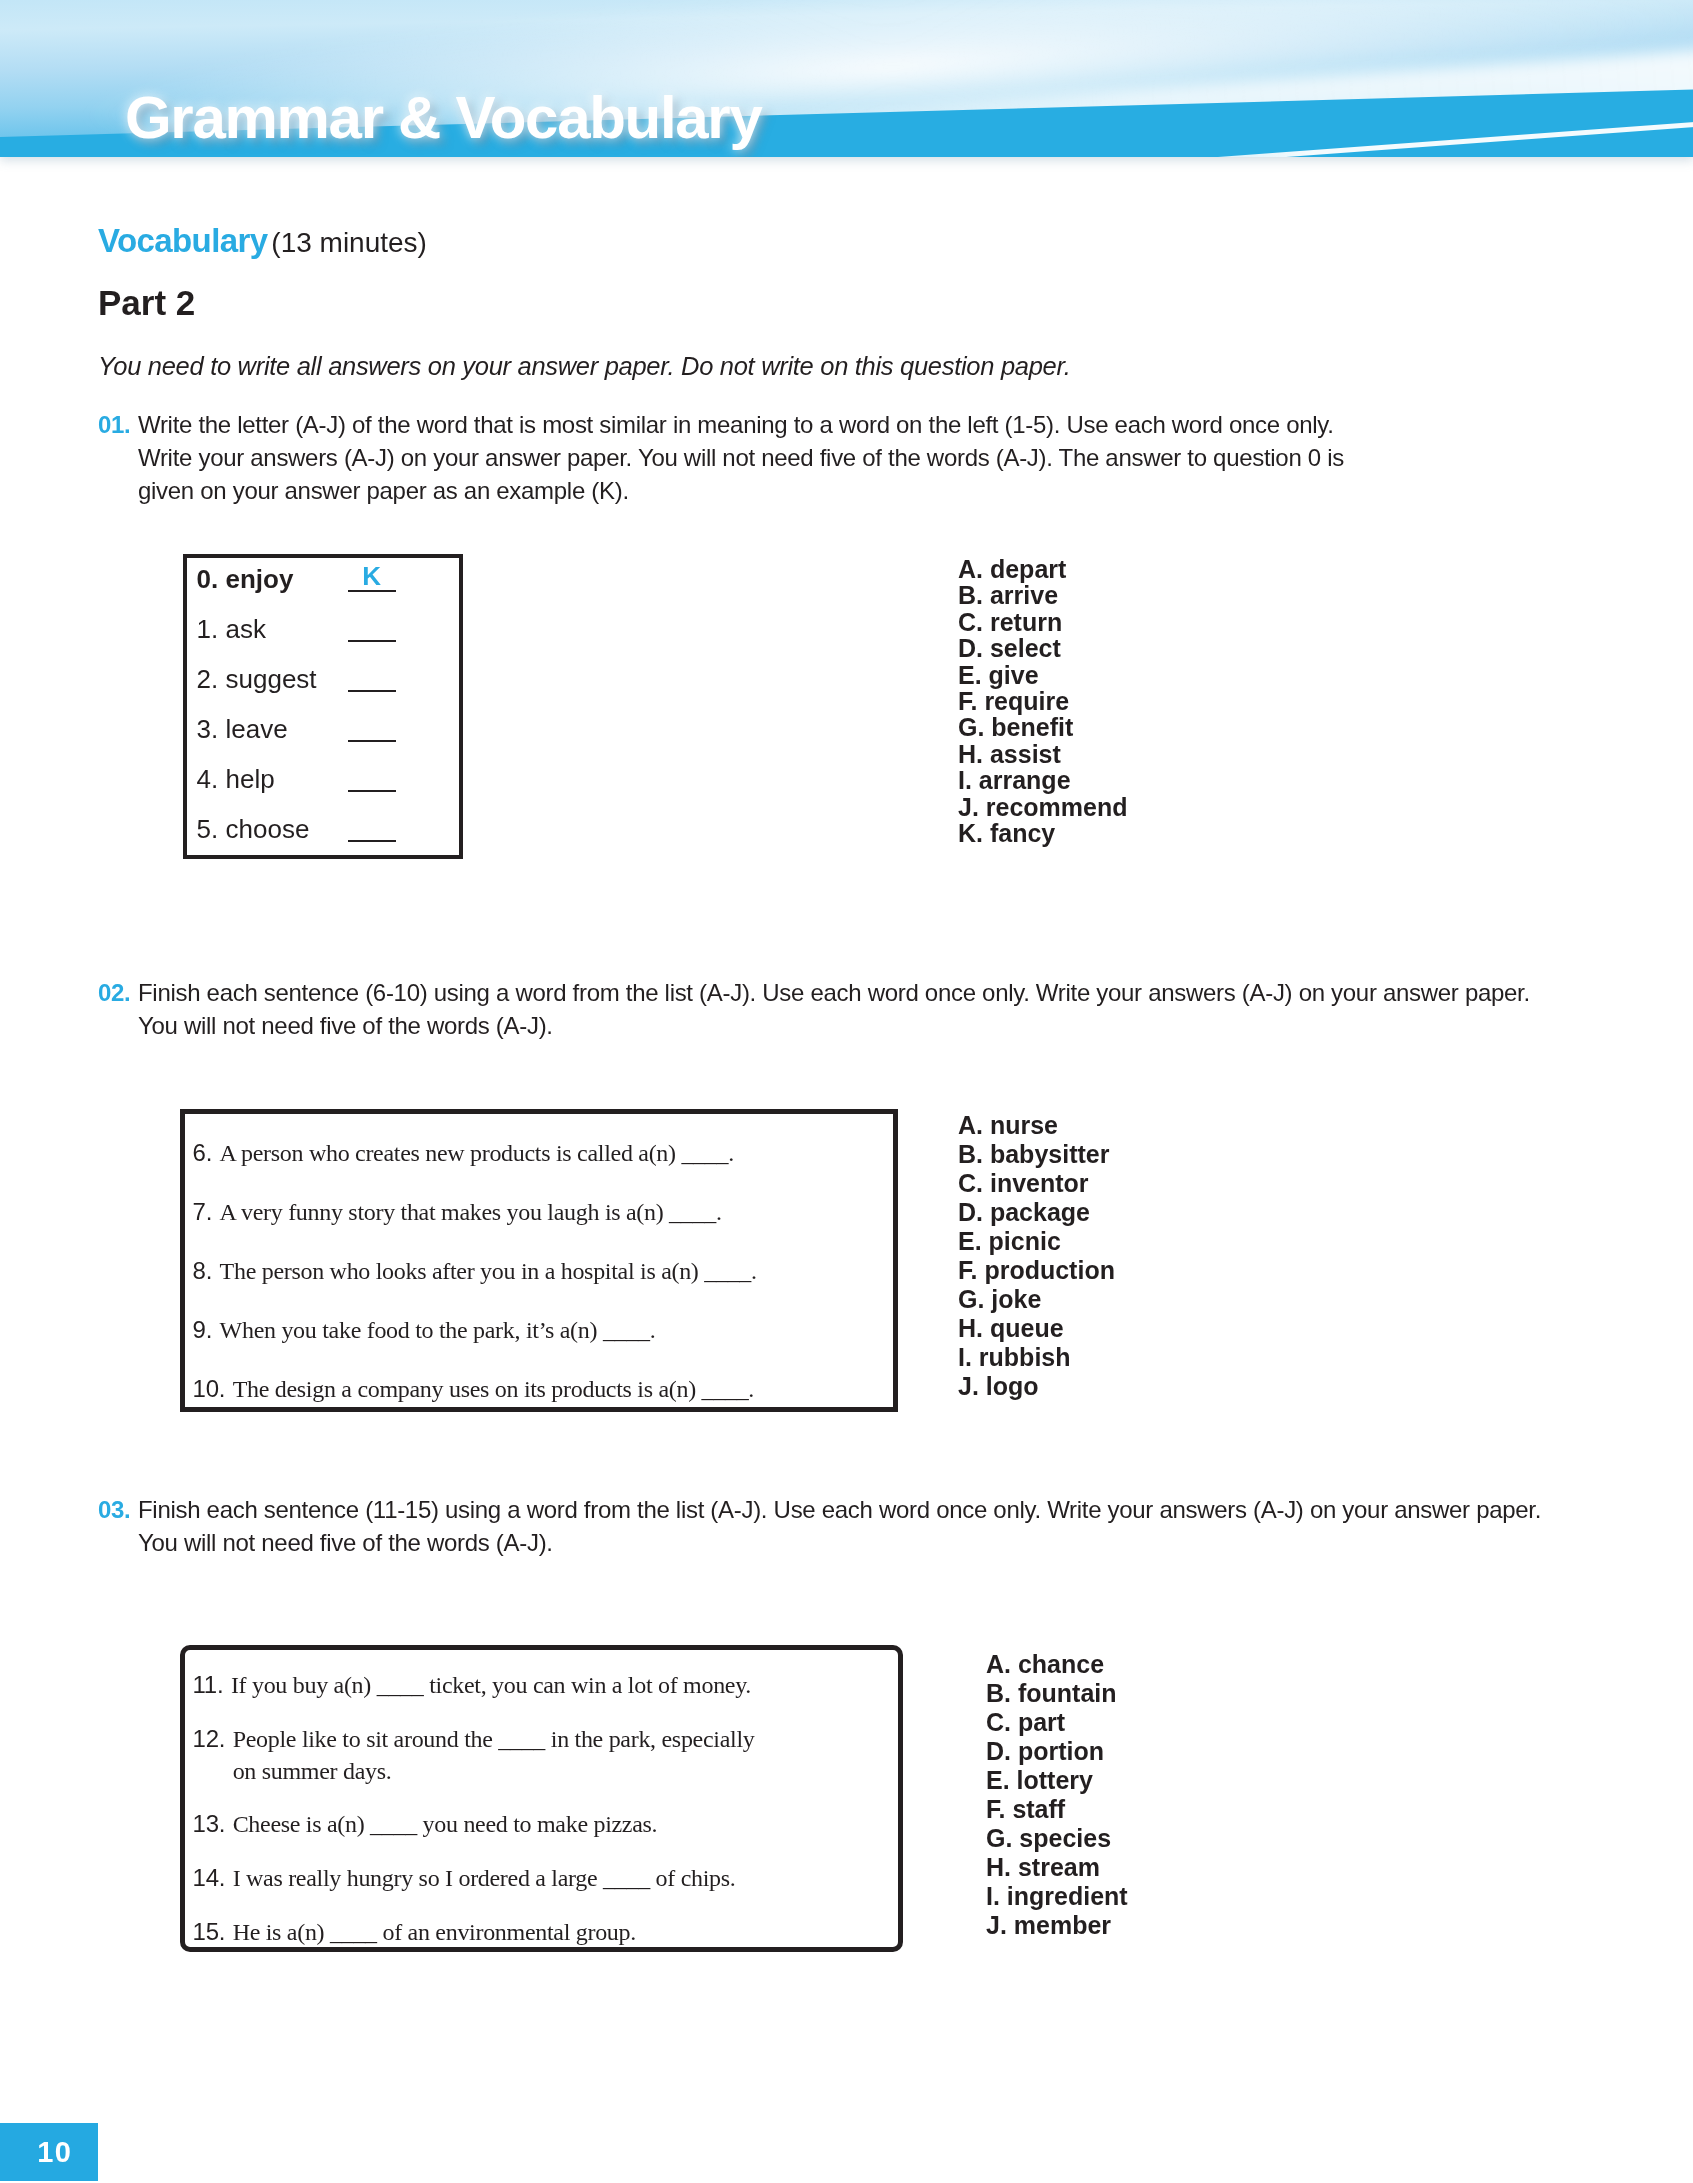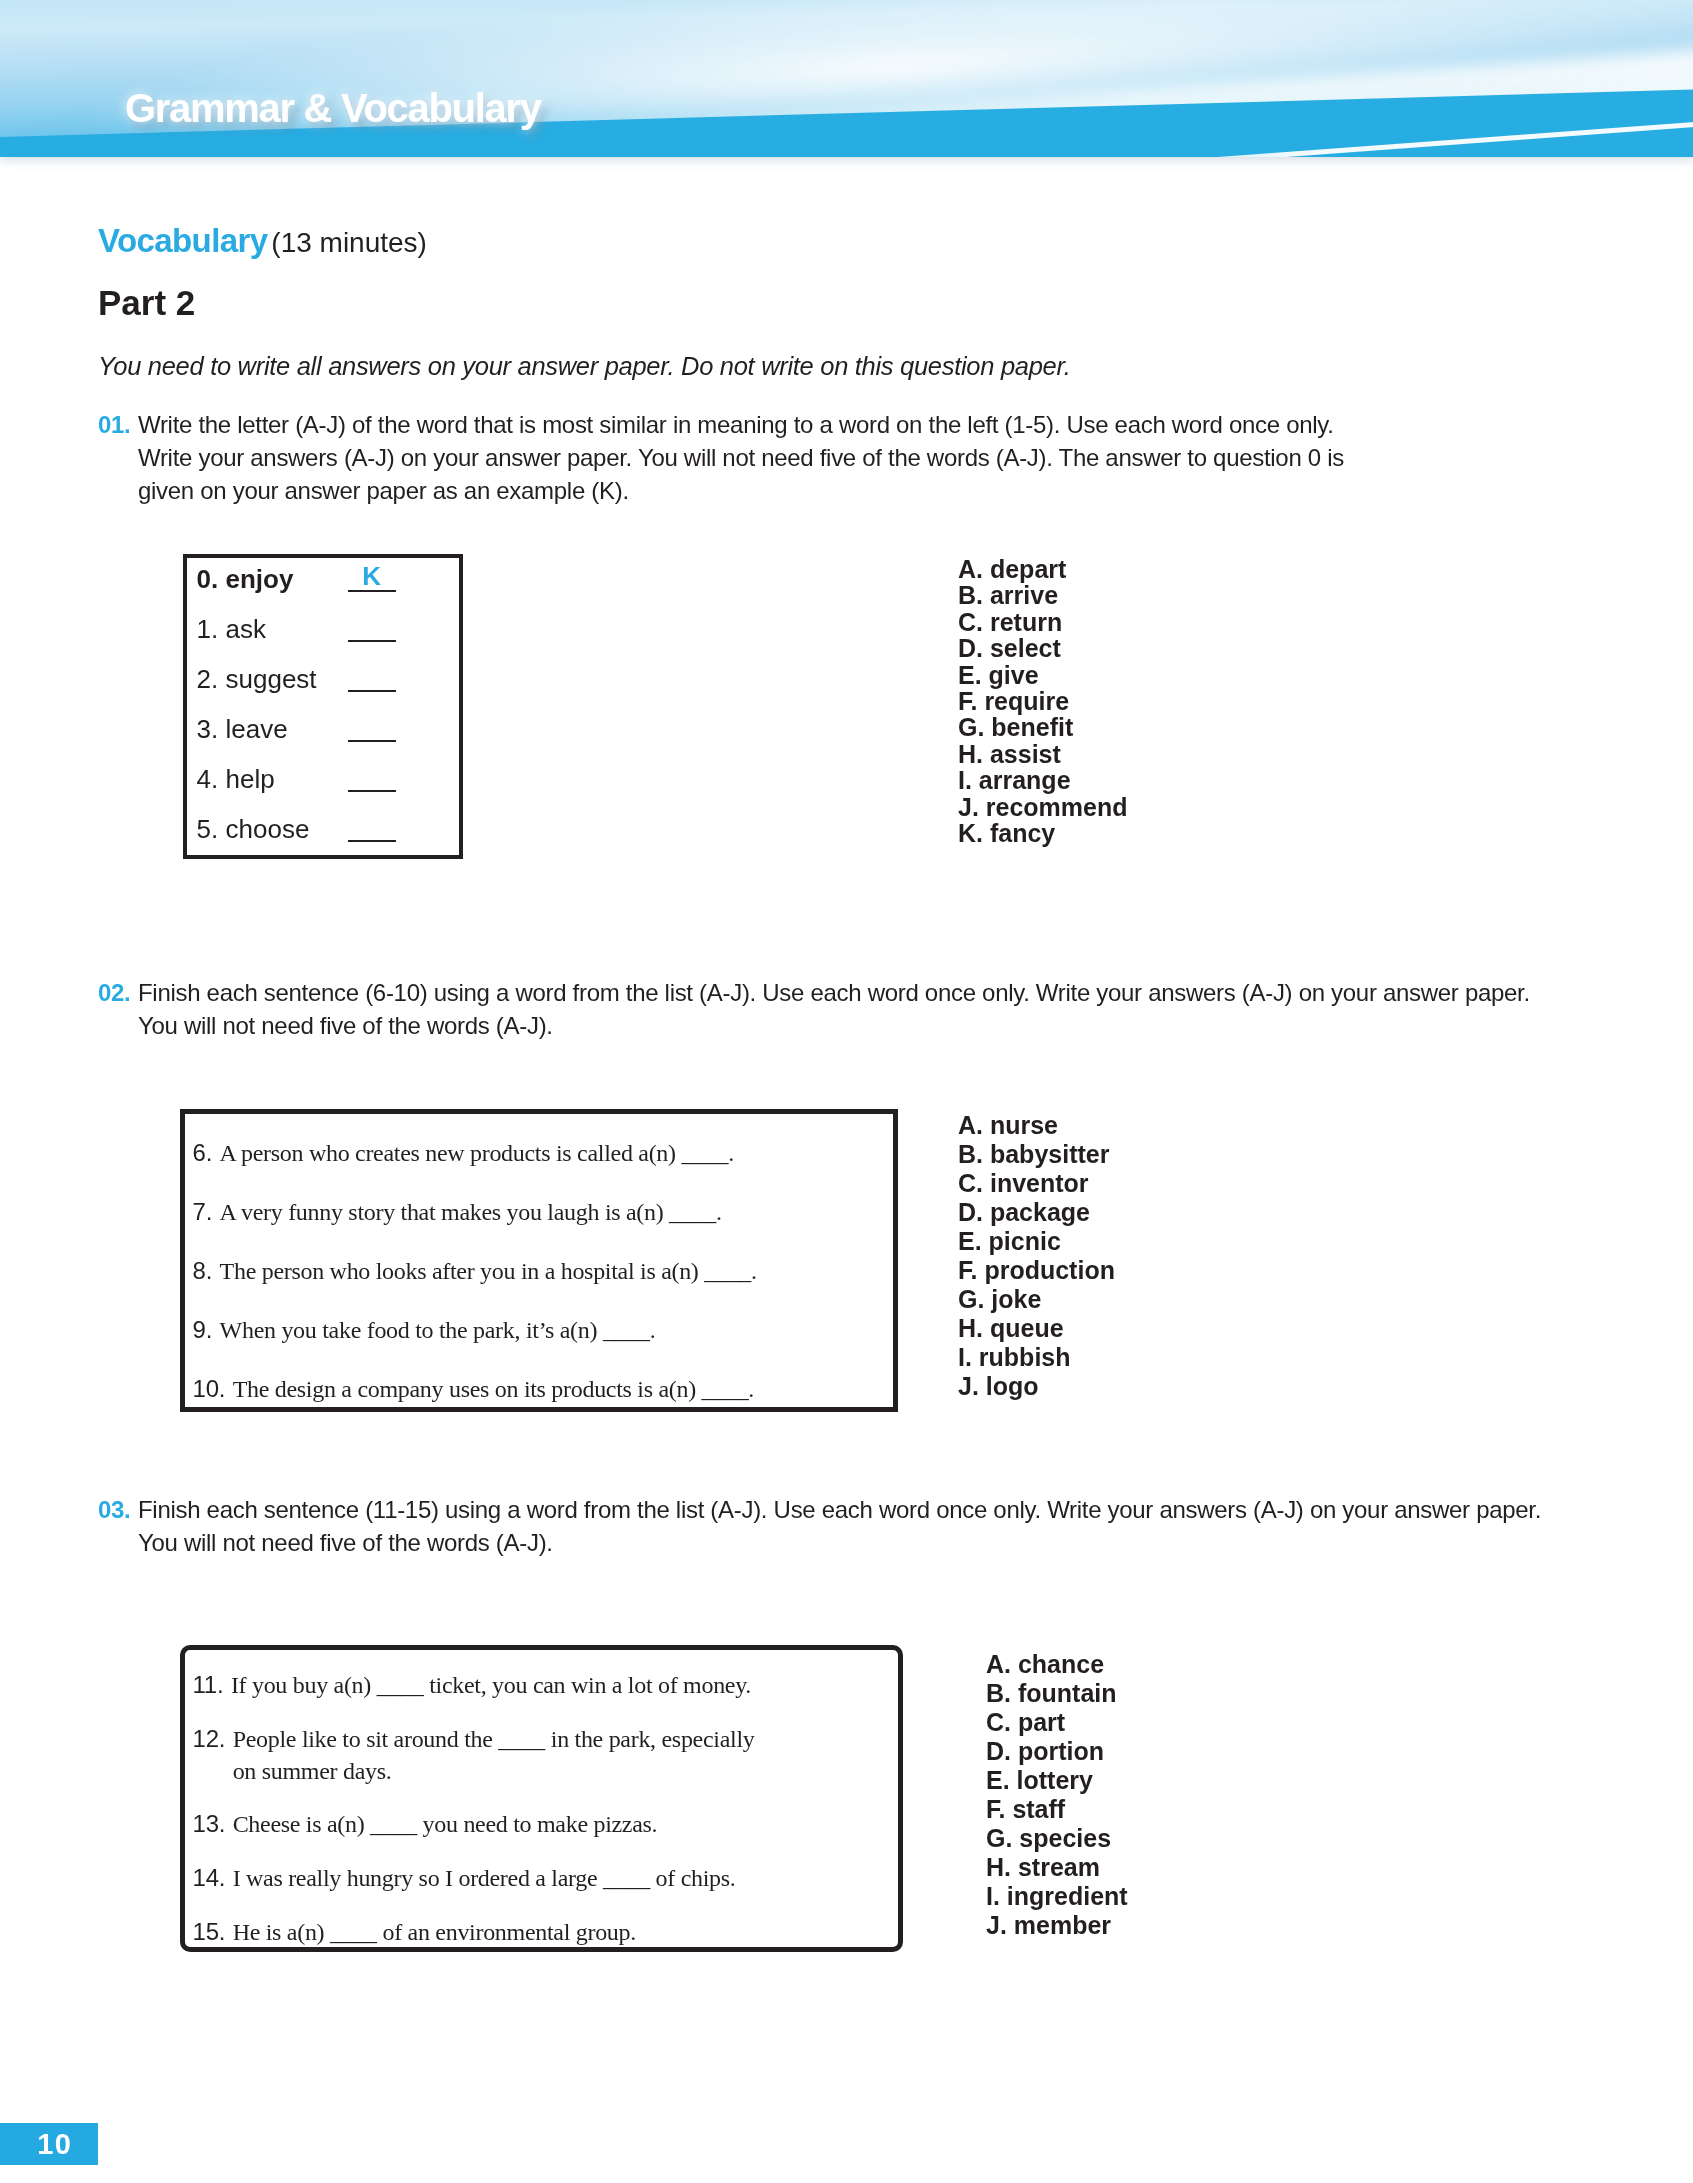--- a/index.html
+++ b/index.html
@@ -22,21 +22,21 @@
   .s2 { top:83px; left:382px; width:1657px; height:76px;
         background: linear-gradient(90deg, rgba(255,255,255,0) 0%, rgba(255,255,255,0.75) 45%, rgba(255,255,255,0.95) 100%);
         transform:rotate(-4deg); border-radius:38px; filter:blur(7.6px); }
   .s3 { bottom:-70px; left:-127px; width:2039px; height:115px;
         background:#28ade2; transform:rotate(-1.6deg); }
   .s4 { bottom:38px; right:-96px; width:1211px; height:4.5px;
         background: linear-gradient(90deg, rgba(255,255,255,0), rgba(255,255,255,0.95) 60%);
         transform:rotate(-4.2deg); transform-origin:right center; filter:blur(0.6px); }
   .banner-title {
     position:absolute; left:125px; top:88px; margin:0;
-    font-size:40px; font-weight:bold; letter-spacing:-1.3px; color:#ffffff; line-height:1;
+    font-size:60px; font-weight:bold; letter-spacing:-1.3px; color:#ffffff; line-height:1;
     text-shadow: 0 0 11.5px rgba(255,255,255,0.85), 5.1px 6.4px 9px rgba(95,130,155,0.55);
   }
 
   
   .sec-heading { position:absolute; left:98px; top:224px; line-height:1; white-space:nowrap; }
   .sec-title { font-size:33px; font-weight:bold; color:#29abe2; letter-spacing:-0.6px; }
   .sec-duration { font-size:28px; color:#231f20; margin-left:1px; }
   .part-title { position:absolute; left:98px; top:285px; margin:0; font-size:35px; font-weight:bold; line-height:1; }
   .intro { position:absolute; left:98px; top:352px; margin:0; font-size:25.5px; font-style:italic; letter-spacing:-0.3px; }
 
@@ -74,21 +74,21 @@
   .opts { position:absolute; left:958px; margin:0; padding:0; list-style:none; font-size:25px; }
   .opts1 { top:556px;  line-height:26.4px; }
   .opts2 { top:1111px; line-height:29px; }
   .opts3 { top:1650px; line-height:29px;margin-left:28px; }
   .opt { white-space:pre;font-weight:bold; }
 
   .bold { font-weight:bold; }
 
   
   .pagenum {
-    position:absolute; left:0; top:2123px; width:98px; height:42px;
+    position:absolute; left:0; top:2123px; width:98px; height:58px;
     background:#25a9e1; color:#ffffff; display:flex; align-items:center; justify-content:center;
     padding-left:11.5px; box-sizing:border-box;
     font-size:29px; font-weight:bold; letter-spacing:1.3px;
   }
 </style>
 </head>
 <body>
 
 <div class="page">
 

